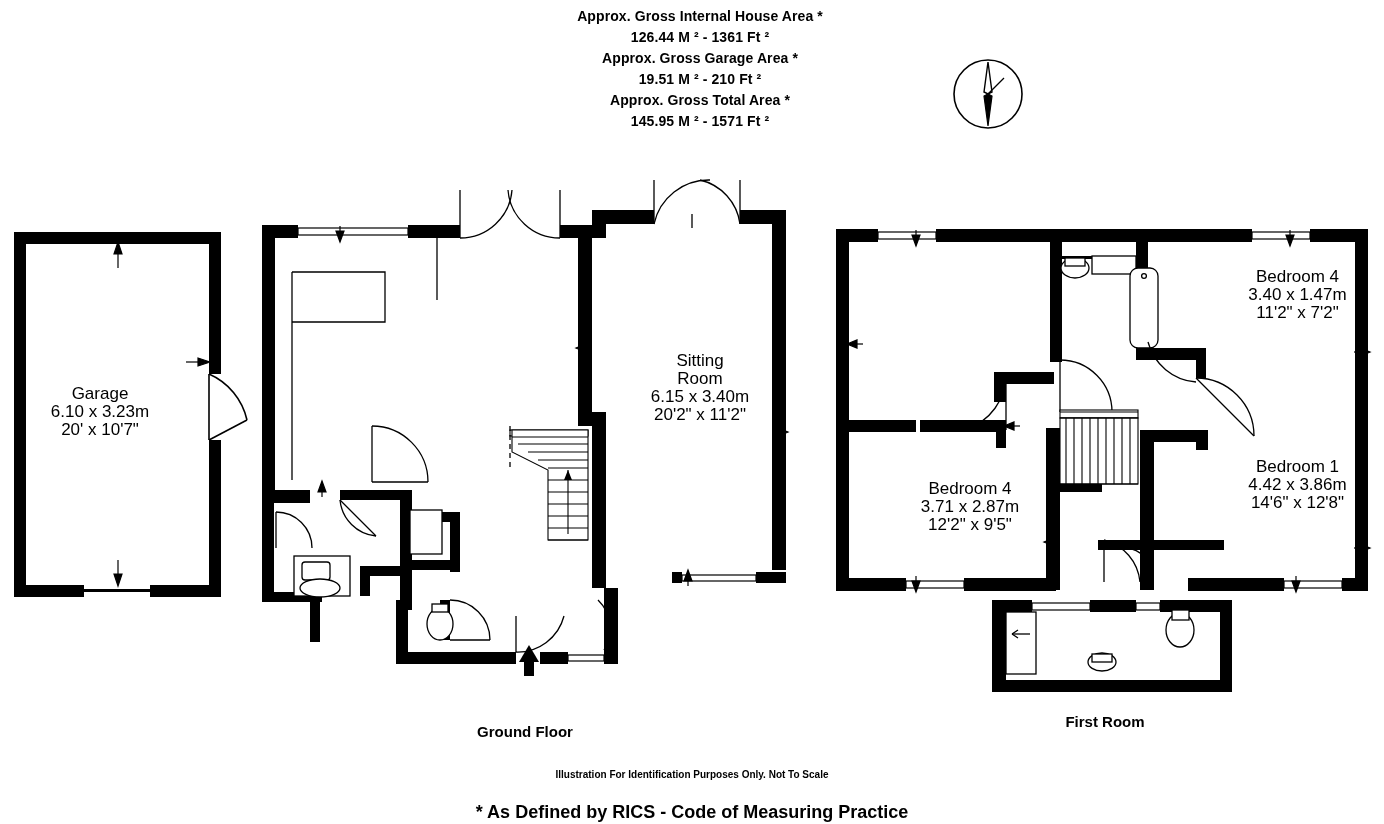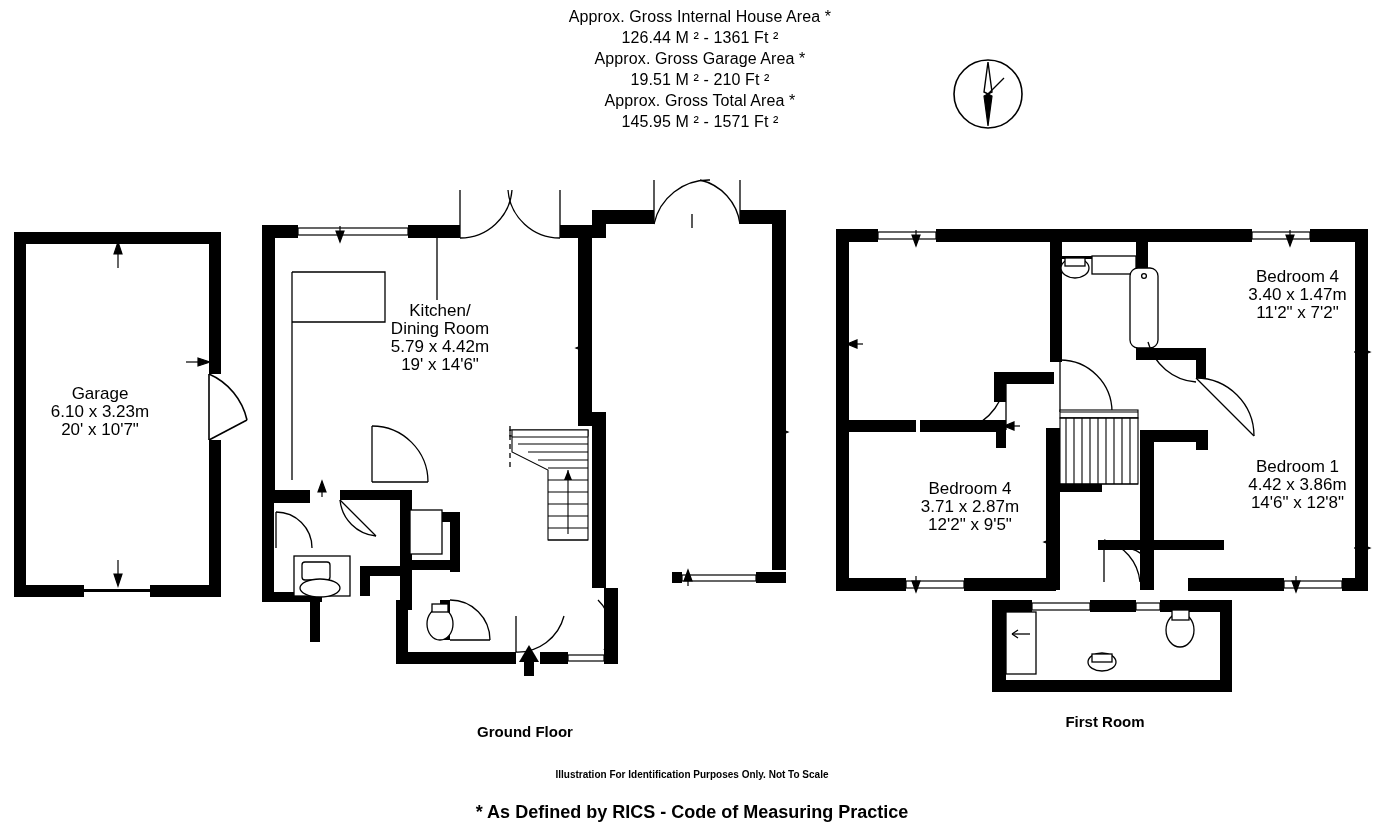--- a/index.html
+++ b/index.html
@@ -12,21 +12,21 @@
     position:relative;
   }
   .stage { position:absolute; left:0; top:0; width:1384px; height:824px; }
 
   
   .header {
     position:absolute; left:440px; top:6px; width:520px;
     text-align:center;
   }
   .header div {
-    font-size:16px; font-weight:normal; line-height:21px; letter-spacing:0.1px;
+    font-size:14px; font-weight:bold; line-height:21px; letter-spacing:0.1px;
   }
 
   
   .compass { position:absolute; left:952px; top:58px; width:72px; height:72px; }
 
   
   .caption {
     position:absolute; font-size:15px; font-weight:bold; text-align:center;
   }
   #cap-ground { left:400px; top:723px; width:250px; }
@@ -359,27 +359,27 @@
       <polygon points="1044,542 1054,538 1054,546"></polygon>
     </g>
   </svg>
 
   <div class="room-label" id="lbl-garage">
     <span class="nm">Garage</span>
     <span class="nm">6.10 x 3.23m</span>
     <span class="nm">20' x 10'7"</span>
   </div>
 
-  <div class="room-label" id="lbl-kitchen">
-    <span class="nm">Kitchen/</span>
-    <span class="nm">Dining Room</span>
-    <span class="nm">5.79 x 4.42m</span>
-    <span class="nm">19' x 14'6"</span>
-  </div>
-
+
+  <div class="room-label" id="lbl-sitting">
+    <span class="nm">Sitting</span>
+    <span class="nm">Room</span>
+    <span class="nm">6.15 x 3.40m</span>
+    <span class="nm">20'2" x 11'2"</span>
+  </div>
 
 
   <div class="room-label" id="lbl-bed4">
     <span class="nm">Bedroom 4</span>
     <span class="nm">3.40 x 1.47m</span>
     <span class="nm">11'2" x 7'2"</span>
   </div>
 
   <div class="room-label" id="lbl-bed3">
     <span class="nm">Bedroom 4</span>

